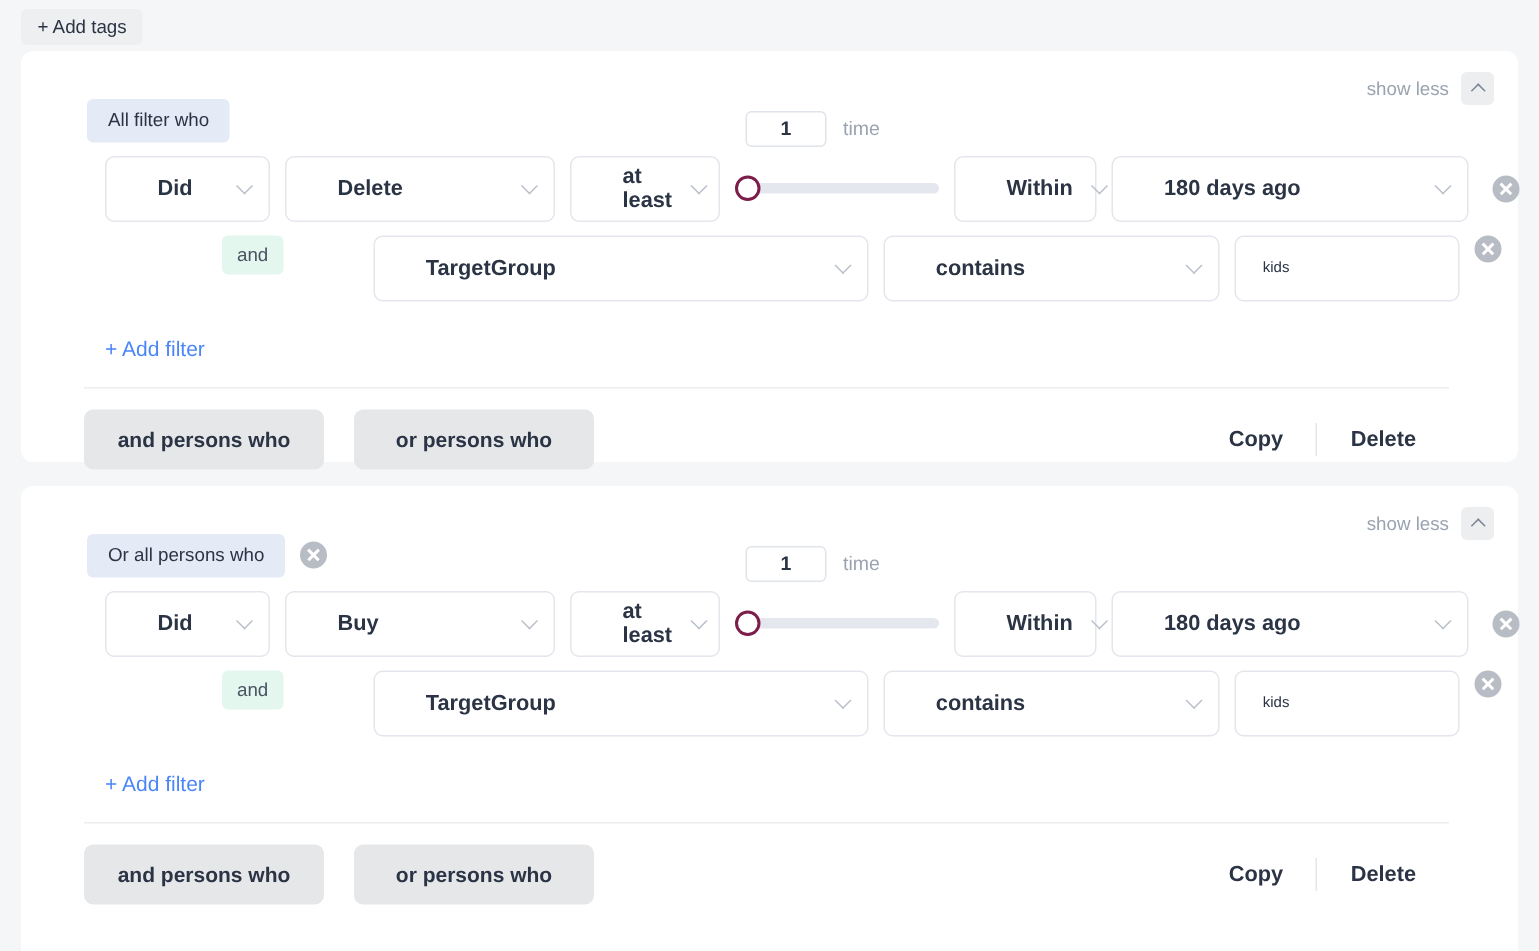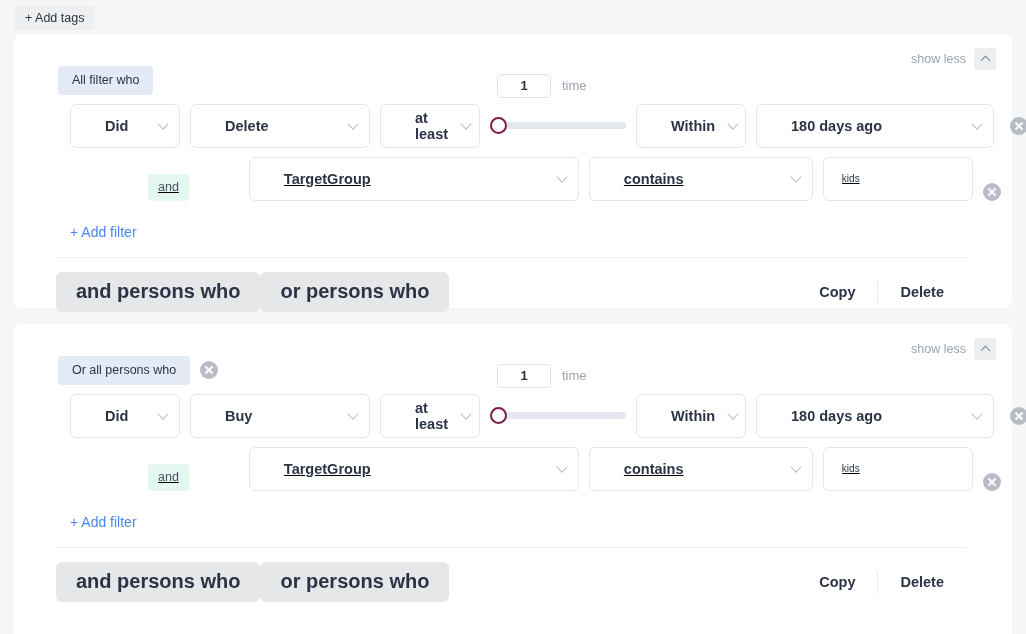--- a/index.html
+++ b/index.html
@@ -134,21 +134,21 @@
     border-right: 1.7px solid #b9bfca;
     border-bottom: 1.7px solid #b9bfca;
     transform: rotate(45deg);
     margin-left: 14px;
     margin-top: -4px;
     flex: none;
   }
   .w-did     { width: 110px; }
   .w-event   { width: 180px; }
   .w-atleast { width: 100px; }
-  .w-within  { width: 110px; }
+  .w-within  { width: 95px; }
   .w-when    { width: 238px; }
 
   
   .slider-block {
     width: 136px;
     margin-right: 10px;
     position: relative;
     flex: none;
     align-self: flex-start;
   }
@@ -200,24 +200,23 @@
   }
 
   .row-remove {
     margin-left: 6px;
     align-self: center;
   }
 
   
   .filter-row {
     display: flex;
-    align-items: flex-end;
+    align-items: flex-start;
     padding-left: 134px;
     margin-top: 9px;
-    text-decoration: underline;
   }
   .and-badge {
     background: #e3f7ee;
     border-radius: 4px;
     padding: 7px 10px;
     font-size: 12.5px;
     color: #4a5263;
     line-height: 1;
     margin-right: 12px;
     flex: none;
@@ -257,25 +256,26 @@
     display: flex;
     align-items: center;
     padding: 14px 46px 0 42px;
   }
   .chip-btn {
     height: 40px;
     min-width: 160px;
     background: #e6e7e9;
     border: none;
     border-radius: 6px;
-    font-size: 20px;
+    font-size: 14px;
     font-weight: bold;
     color: #2b3445;
     font-family: "Liberation Sans", sans-serif;
     cursor: pointer;
+    margin-right: 20px;
     padding: 0 20px;
   }
   .footer-right {
     margin-left: auto;
     display: flex;
     align-items: center;
   }
   .link-btn {
     font-size: 14.5px;
     font-weight: bold;

